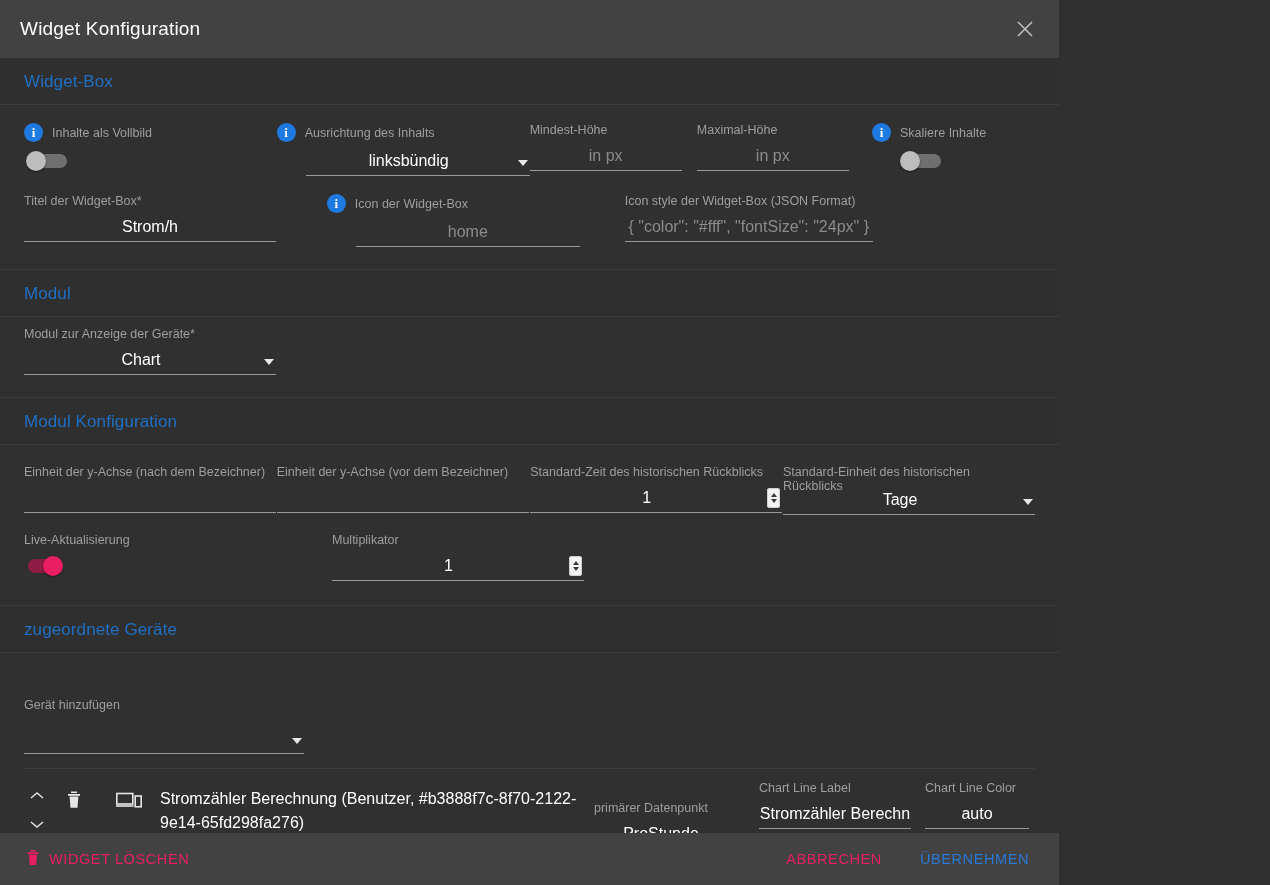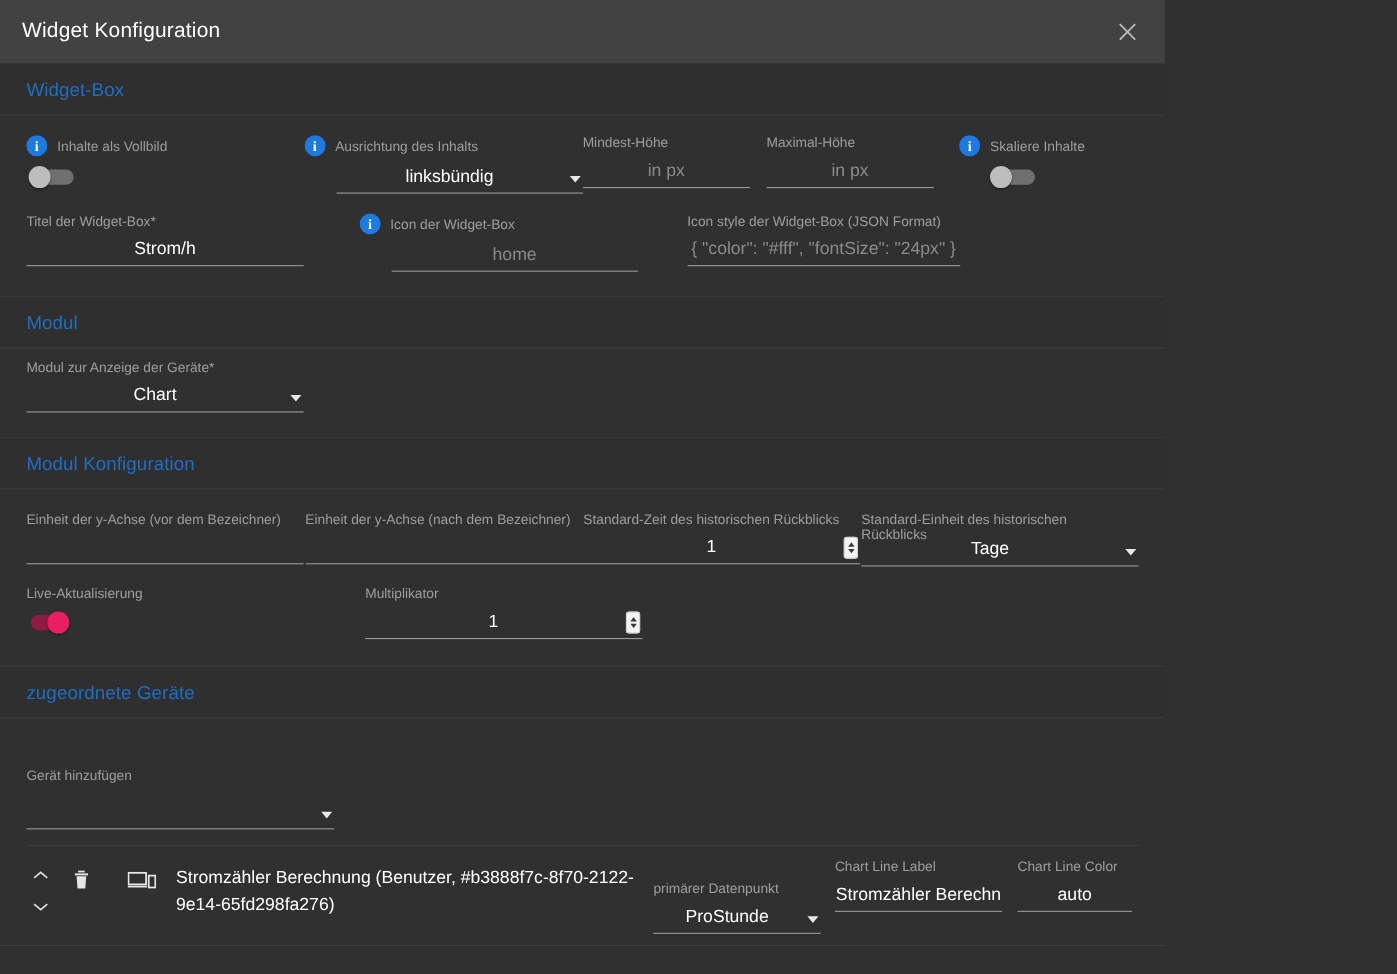--- a/index.html
+++ b/index.html
@@ -330,29 +330,29 @@
       </div>
     </div>
 
     <div class="section-head">
       <div class="section-title">Modul Konfiguration</div>
     </div>
 
     <div class="section-body">
       <div class="row" style="padding-top:8px;">
 
+        <div class="field" style="width:307px;">
+          <div class="field-label">Einheit der y-Achse (nach dem Bezeichner)</div>
+          <div class="field-control" style="width:252px;">
+            <span class="field-value empty"></span>
+          </div>
+        </div>
+
         <div class="field" style="width:308px;">
           <div class="field-label">Einheit der y-Achse (vor dem Bezeichner)</div>
-          <div class="field-control" style="width:252px;">
-            <span class="field-value empty"></span>
-          </div>
-        </div>
-
-        <div class="field" style="width:307px;">
-          <div class="field-label">Einheit der y-Achse (nach dem Bezeichner)</div>
           <div class="field-control" style="width:252px;">
             <span class="field-value empty"></span>
           </div>
         </div>
 
         <div class="field" style="width:307px;">
           <div class="field-label">Standard-Zeit des historischen Rückblicks</div>
           <div class="field-control" style="width:252px;">
             <span class="field-value">1</span>
             <span class="spinner">
@@ -464,14 +464,31 @@
           <div class="field-label">Chart Line Color</div>
           <div class="field-control" style="width:104px;">
             <span class="field-value">auto</span>
           </div>
         </div>
       </div>
     </div>
 
   </div>
 
+  <div class="footer">
+    <button class="btn-text btn-delete">
+      <span>
+        <svg width="14" height="16" viewBox="0 0 14 16">
+          <rect x="4.5" y="0" width="5" height="1.5" fill="#e91e63"></rect>
+          <rect x="1.5" y="2.2" width="11" height="1.7" fill="#e91e63"></rect>
+          <path d="M3 4.6 h8 l-0.8 10.4 h-6.4 z" fill="#e91e63"></path>
+        </svg>
+      </span>
+      <span>WIDGET LÖSCHEN</span>
+    </button>
+
+    <div class="footer-right">
+      <button class="btn-text btn-cancel">ABBRECHEN</button>
+      <button class="btn-text btn-apply">ÜBERNEHMEN</button>
+    </div>
+  </div>
 
 </div>
 
 </body></html>

